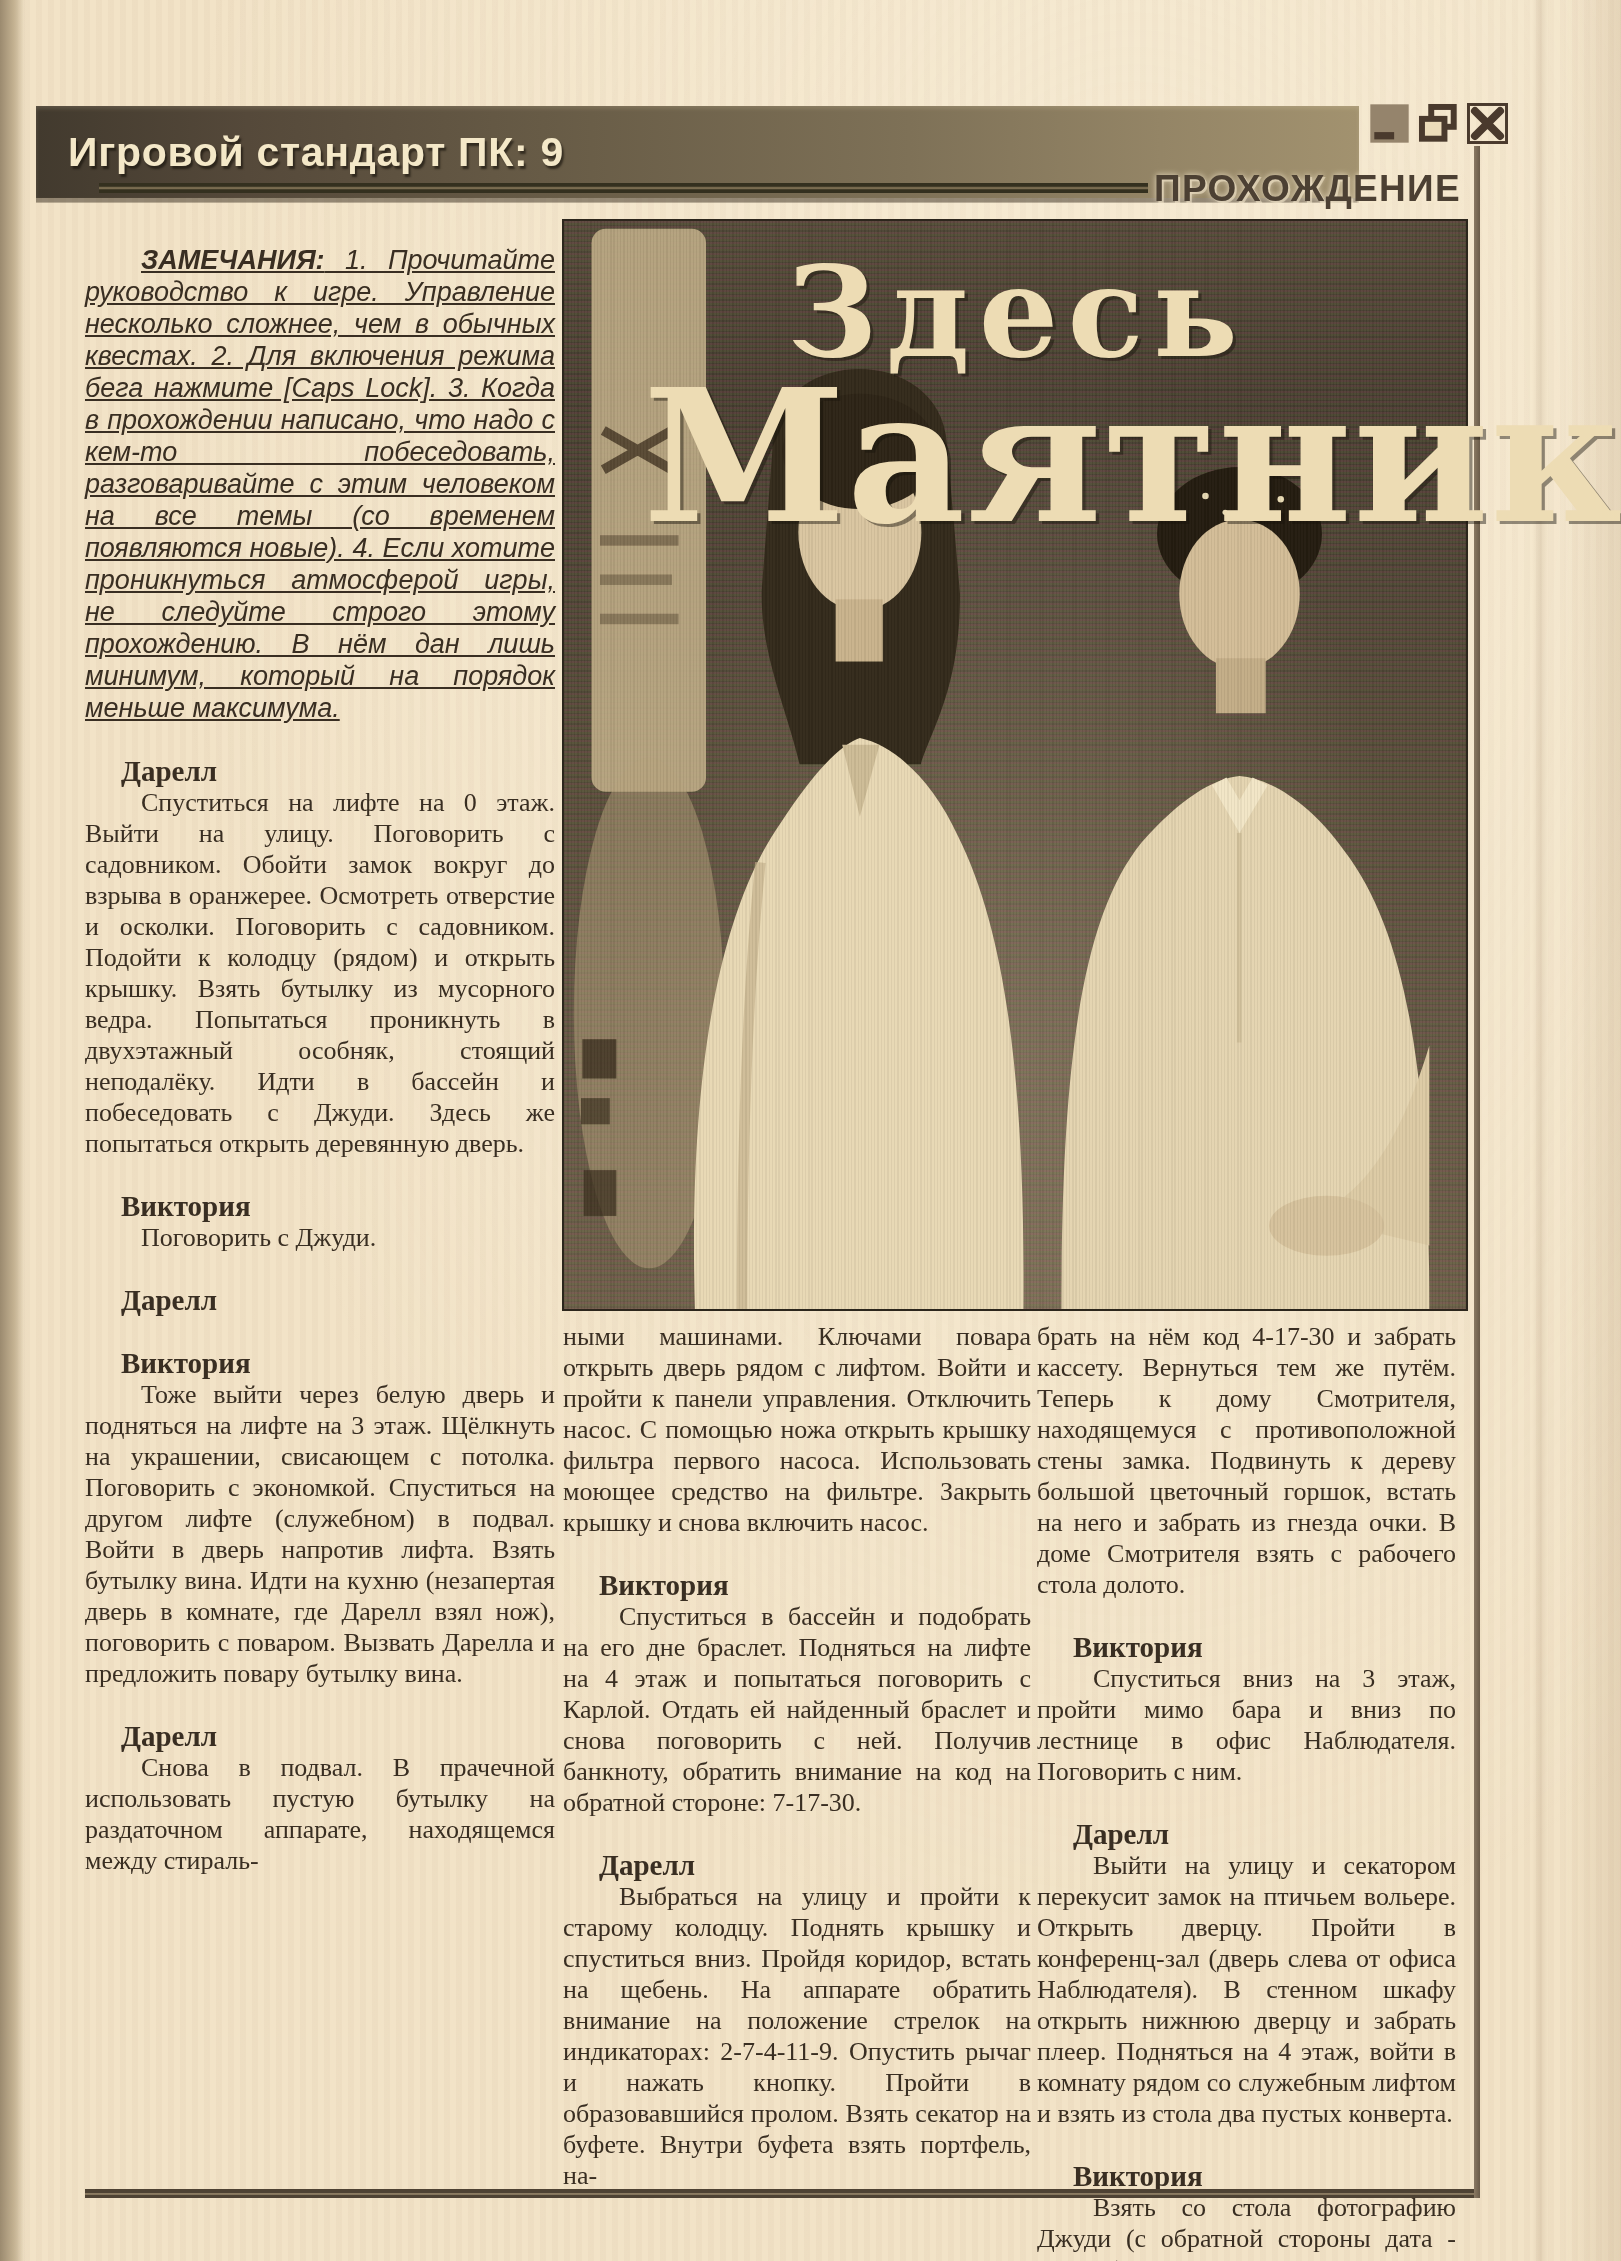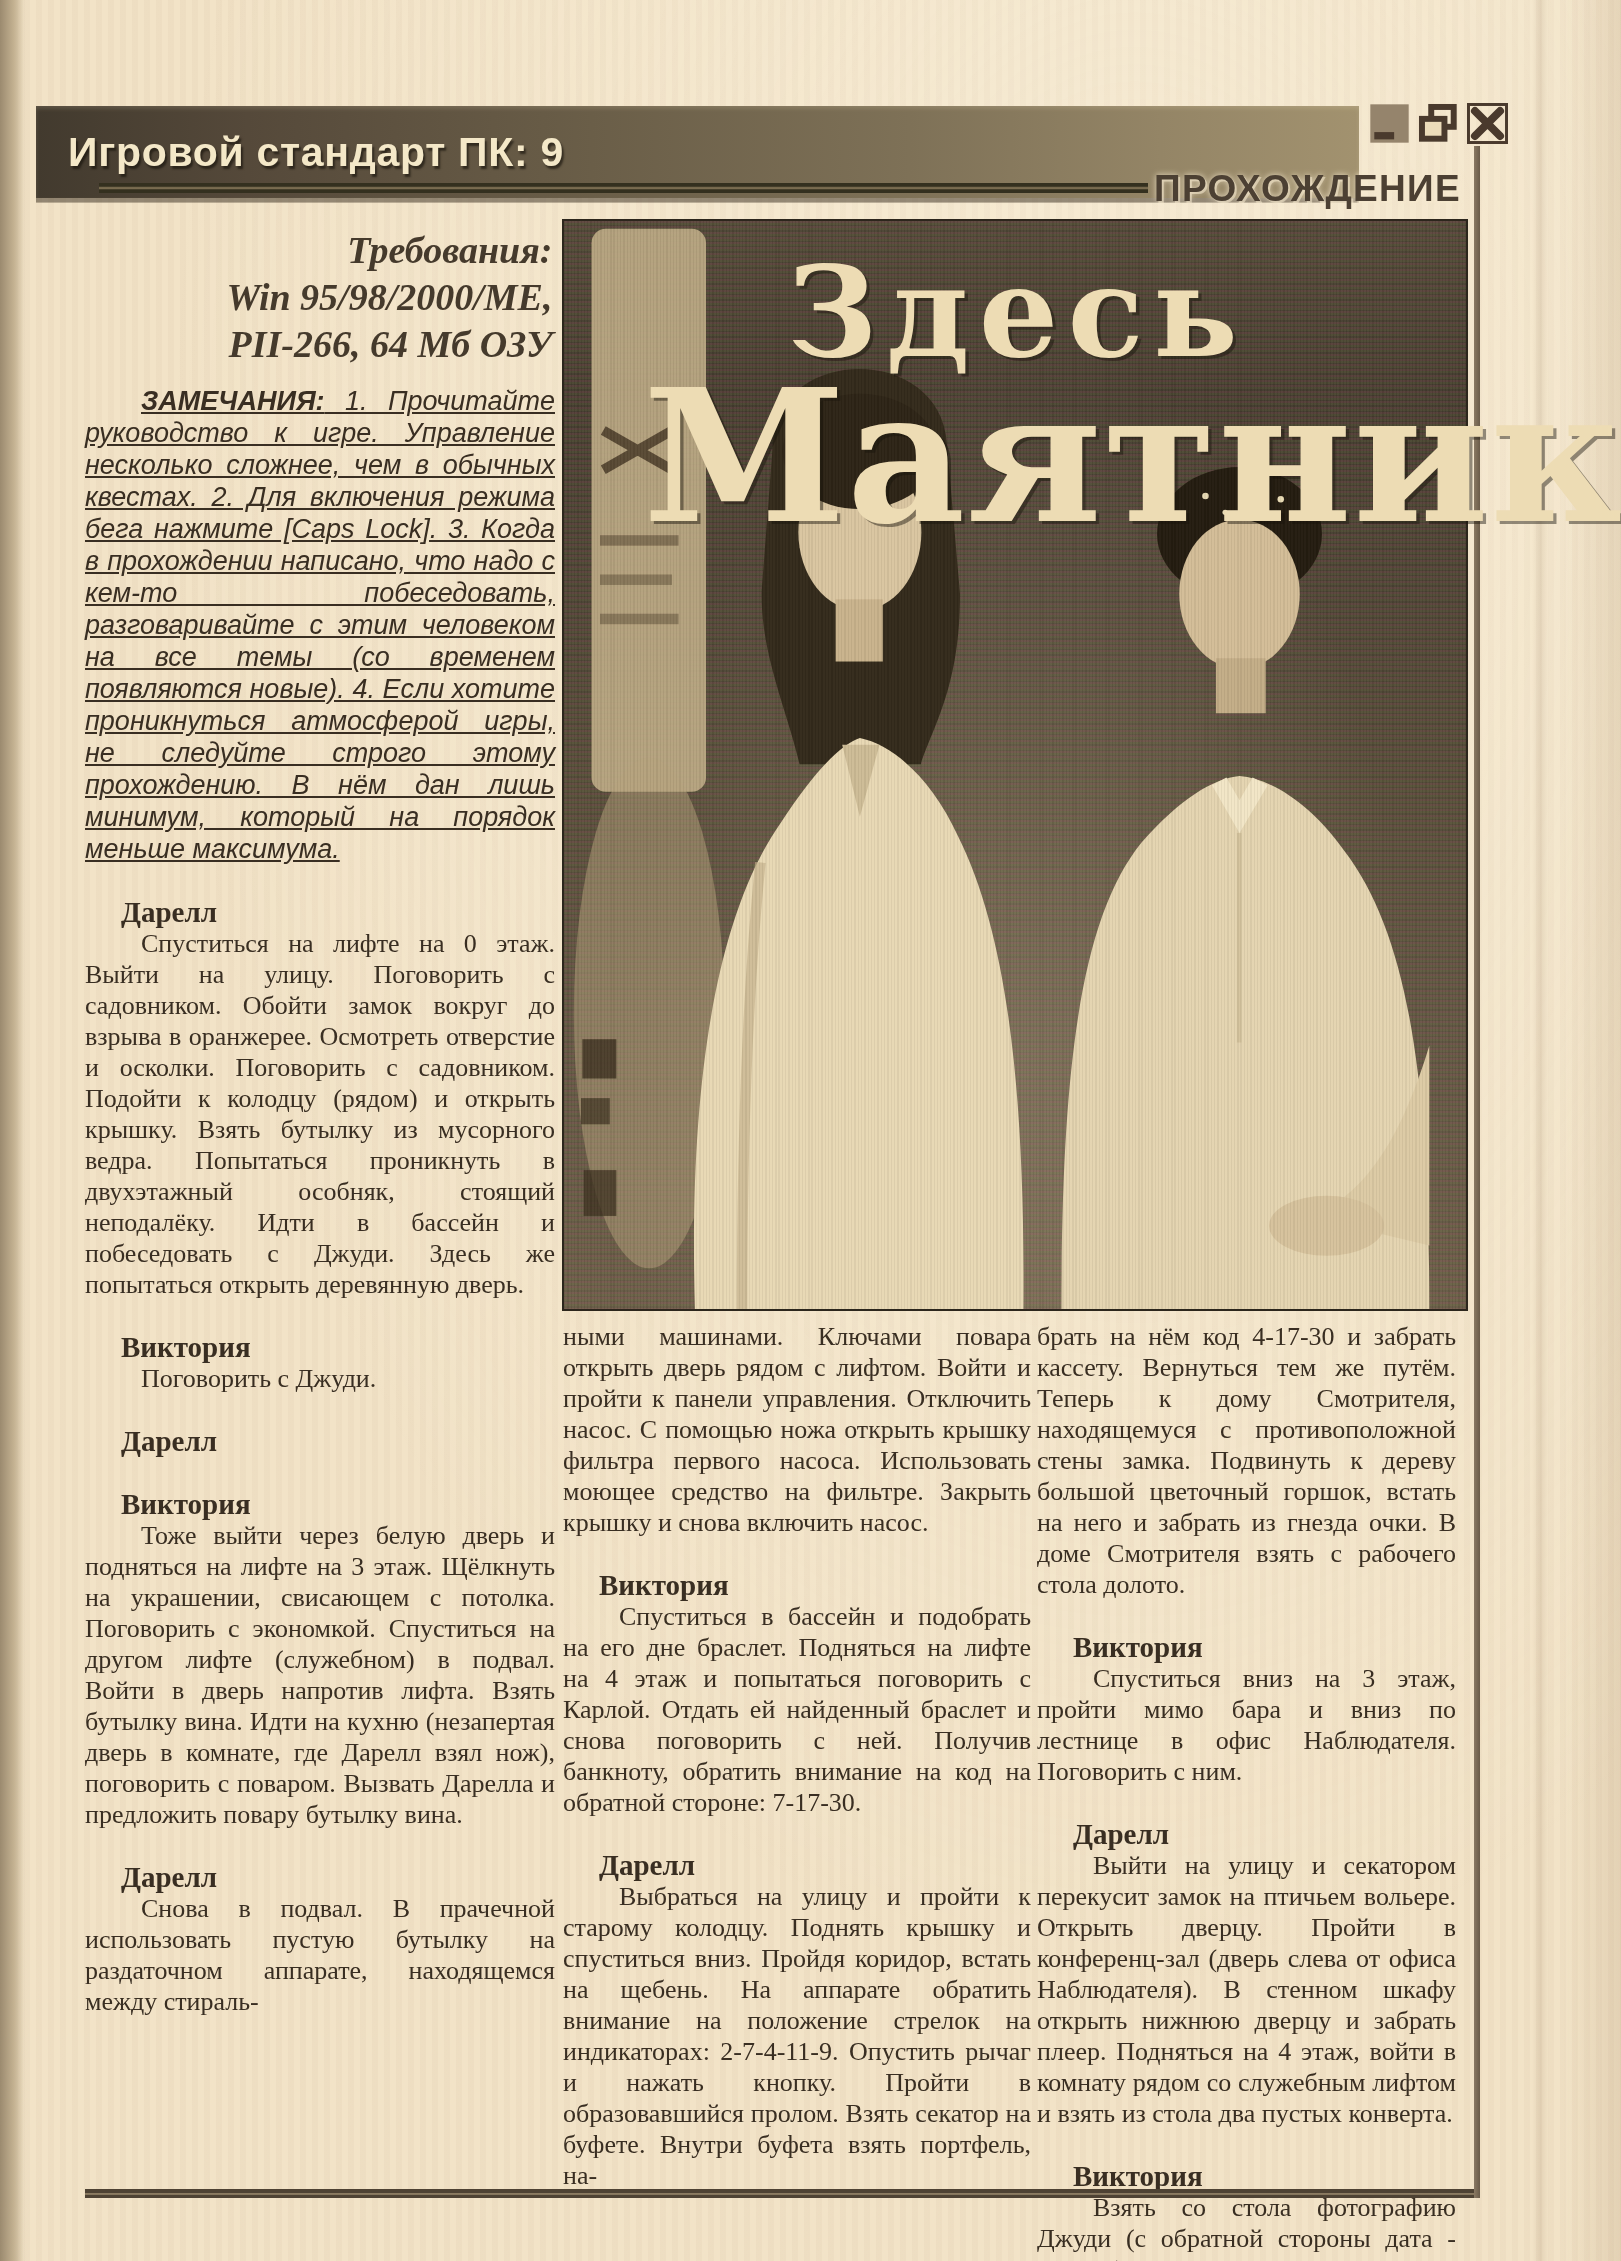--- a/index.html
+++ b/index.html
@@ -147,25 +147,20 @@
       <rect x="1028" y="935" width="7" height="320" fill="#cbb992" opacity="0.6"></rect>
       <path d="M1322 1260 C1282 1390 1232 1482 1142 1522 L1322 1565 Z" fill="#dccaa4"></path>
       <ellipse cx="1165" cy="1535" rx="88" ry="46" fill="#d6c29c"></ellipse>
     </g>
   </svg>
   <div class="game-title gt1">Здесь</div>
   <div class="game-title gt2">Маятника</div>
 </div>
 
 <div class="col col-left">
-  <div class="requirements">
-    <div>Требования:</div>
-    <div>Win 95/98/2000/ME,</div>
-    <div>PII-266, 64 Мб ОЗУ</div>
-  </div>
   <div class="notes">
     <p><span class="label">ЗАМЕЧАНИЯ:</span><span> 1. Прочитайте руководство к игре. Управление несколько сложнее, чем в обычных квестах. 2. Для включения режима бега нажмите [Caps Lock]. 3. Когда в прохождении написано, что надо с кем-то побеседовать, разговаривайте с этим человеком на все темы (со временем появляются новые). 4. Если хотите проникнуться атмосферой игры, не следуйте строго этому прохождению. В нём дан лишь минимум, который на порядок меньше максимума.</span></p>
   </div>
 
   <div class="sec">
     <div class="sec-heading">Дарелл</div>
     <p>Спуститься на лифте на 0 этаж. Выйти на улицу. Поговорить с садовником. Обойти замок вокруг до взрыва в оранжерее. Осмотреть отверстие и осколки. Поговорить с садовником. Подойти к колодцу (рядом) и открыть крышку. Взять бутылку из мусорного ведра. Попытаться проникнуть в двухэтажный особняк, стоящий неподалёку. Идти в бассейн и побеседовать с Джуди. Здесь же попытаться открыть деревянную дверь.</p>
   </div>
   <div class="sec">
     <div class="sec-heading">Виктория</div>

